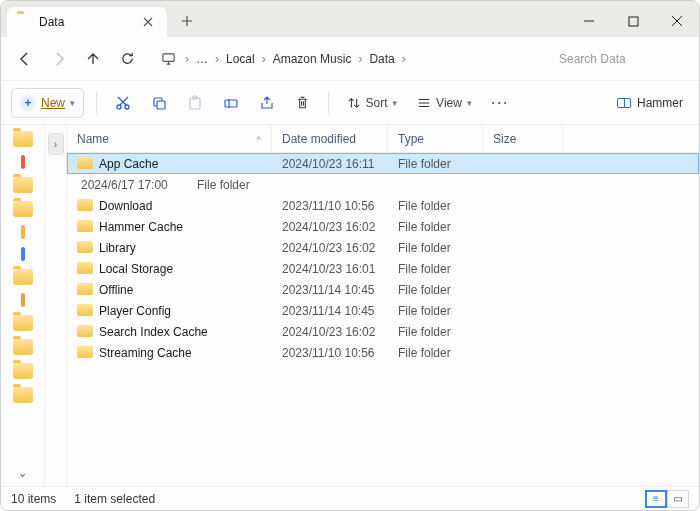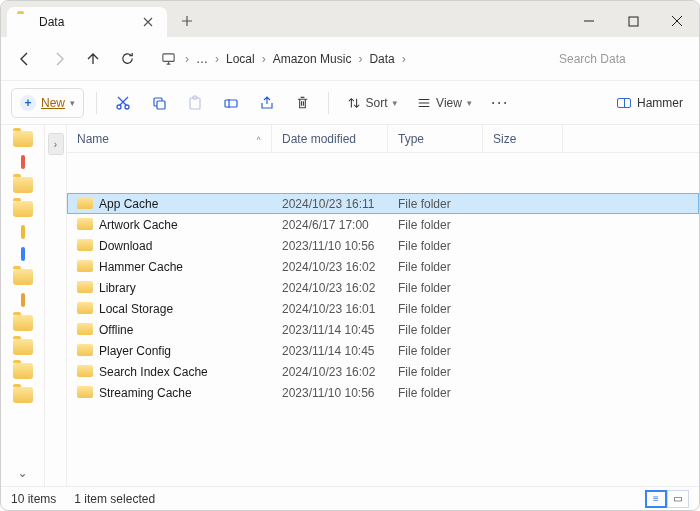--- a/index.html
+++ b/index.html
@@ -39,21 +39,21 @@
   .body { flex:1; display:flex; min-height:0;}
   .sidebar { width:44px; display:flex; flex-direction:column; align-items:center; padding-top:6px; gap:8px; border-right:1px solid #eee;}
   .sideitem { width:20px; height:16px; border-radius:3px;}
   .sideitem.fold { background:linear-gradient(#ffe49a,#f3c452); position:relative;}
   .sideitem.fold::before{content:"";position:absolute;top:-3px;left:0;width:8px;height:3px;background:#f3c452;border-radius:2px 2px 0 0;}
   .sideitem.bar { width:4px; height:14px; border-radius:2px;}
   .sidechev { margin-top:auto; margin-bottom:6px; color:#666;}
   .sidebar2 { width:22px; border-right:1px solid #eee; display:flex; align-items:flex-start; justify-content:center; padding-top:8px;}
   .sidebar2 .arrow { width:16px; height:22px; background:#ececec; border:1px solid #ddd; border-radius:3px; display:flex; align-items:center; justify-content:center; color:#666; font-size:10px;}
   
-  .main { flex:1; display:flex; flex-direction:column;gap:40px;}
+  .main { flex:1; display:flex; flex-direction:column;}
   .colhead { height:28px; display:flex; align-items:center; border-bottom:1px solid #eee; color:#4a5a7a; font-size:12px;}
   .colhead .col { padding:0 10px; border-right:1px solid #eee; height:100%; display:flex; align-items:center; gap:6px;}
   .col-name{ width:205px;}
   .col-date{ width:116px;}
   .col-type{ width:95px;}
   .col-size{ width:80px;}
   .sort-ind { font-size:8px; color:#88a;}
   .rows { position:relative;}
   .row { height:21px; display:flex; align-items:center; padding-left:4px;}
   .row.selected { background:#cfe8fb; outline:1px solid #7ab7e8; outline-offset:-1px;}
@@ -260,24 +260,20 @@
           <div class="row selected">
             <div class="cell name">
               <span class="folder-icon"></span>
               <span>App Cache</span>
             </div>
             <div class="cell date">2024/10/23 16:11</div>
             <div class="cell type">File folder</div>
             <div class="cell size"></div>
           </div>
           <div class="row">
-            <div class="cell name">
-              <span class="folder-icon"></span>
-              <span>Artwork Cache</span>
-            </div>
             <div class="cell date">2024/6/17 17:00</div>
             <div class="cell type">File folder</div>
             <div class="cell size"></div>
           </div>
           <div class="row">
             <div class="cell name">
               <span class="folder-icon"></span>
               <span>Download</span>
             </div>
             <div class="cell date">2023/11/10 10:56</div>

